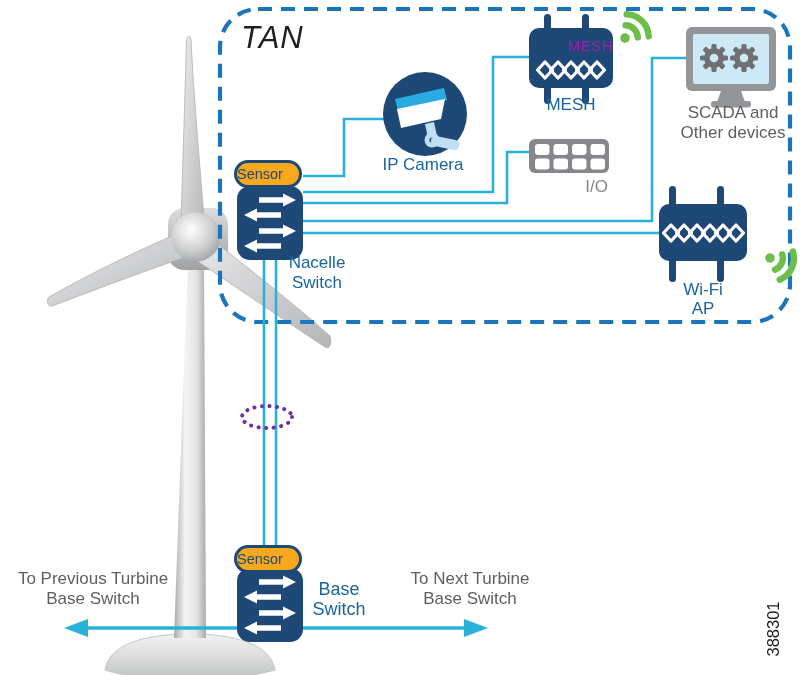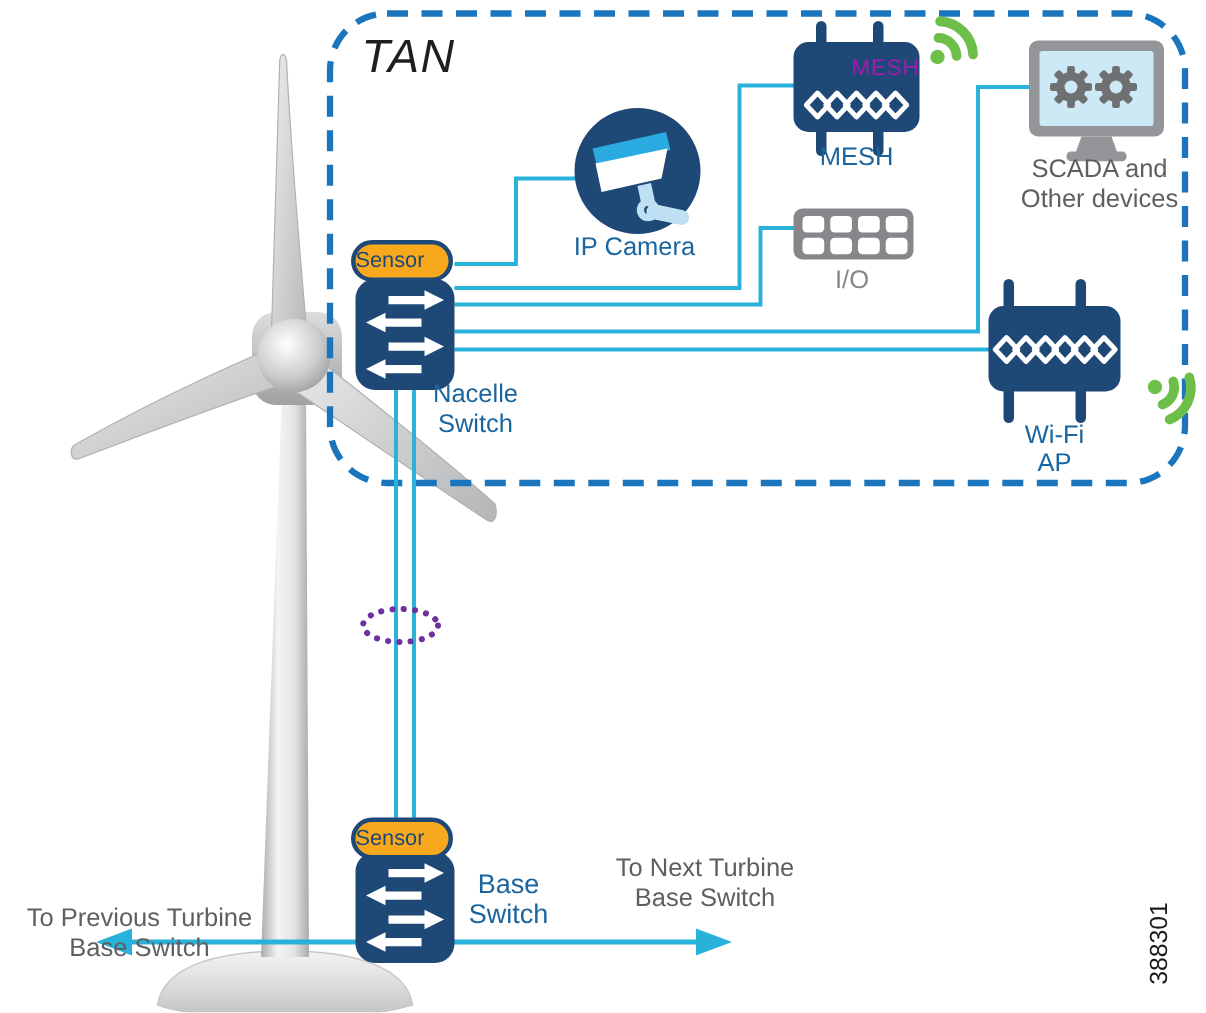--- a/index.html
+++ b/index.html
@@ -6,21 +6,21 @@
   #stage{
     position:relative;width:804px;height:675px;background:#ffffff;overflow:hidden;
     font-family:"Liberation Sans", sans-serif;
     padding-left:42px;
   }
   #stage svg{position:absolute;left:0;top:0;}
   .txt{position:absolute;margin:0;white-space:nowrap;}
   .tan-title{font-size:31px;font-style:italic;color:#1f1f1f;letter-spacing:1px;}
   .dev-label{font-size:17px;color:#1A659E;text-align:center;line-height:20px;}
   .gray-label{font-size:17px;color:#5E5F61;text-align:center;line-height:20px;}
-  .io-label{font-size:17px;color:#85878A;text-align:center;}
+  .io-label{font-size:17px;color:#85878A;text-align:right;}
   .mesh-label{font-size:15px;font-weight:400;color:#a21caf;text-align:right;letter-spacing:0.5px;}
   .sensor-pill{
     position:absolute;width:62px;height:22px;background:#F8A81D;
     border:3px solid #1E4876;border-radius:14px;
     display:flex;align-items:center;justify-content:flex-start;
     font-size:14.5px;color:#1E4876;
   }
   .fig-num{
     position:absolute;left:723px;top:619px;width:100px;height:20px;line-height:20px;
     text-align:center;font-size:16.5px;color:#1a1a1a;transform:rotate(-90deg);
@@ -232,21 +232,21 @@
 
 <div class="sensor-pill" style="left:234px;top:545px;">
   <span>Sensor</span>
 </div>
 
 <div class="txt dev-label" style="left:298px;top:579px;width:82px;font-size:18px;">
   <span style="display:block">Base</span>
   <span style="display:block">Switch</span>
 </div>
 
-<div class="txt gray-label" style="left:2px;top:569px;width:182px;margin-top:33px;">
+<div class="txt gray-label" style="left:2px;top:569px;width:182px;">
   <span style="display:block">To Previous Turbine</span>
   <span style="display:block">Base Switch</span>
 </div>
 
 <div class="txt gray-label" style="left:379px;top:569px;width:182px;">
   <span style="display:block">To Next Turbine</span>
   <span style="display:block">Base Switch</span>
 </div>
 
 <div class="fig-num">388301</div>

